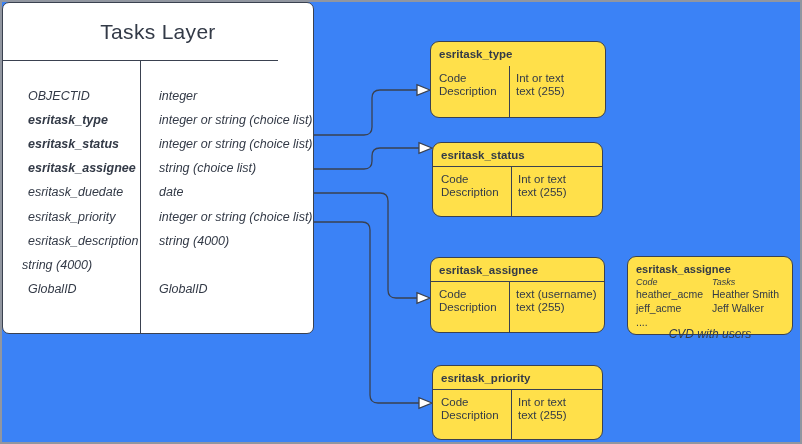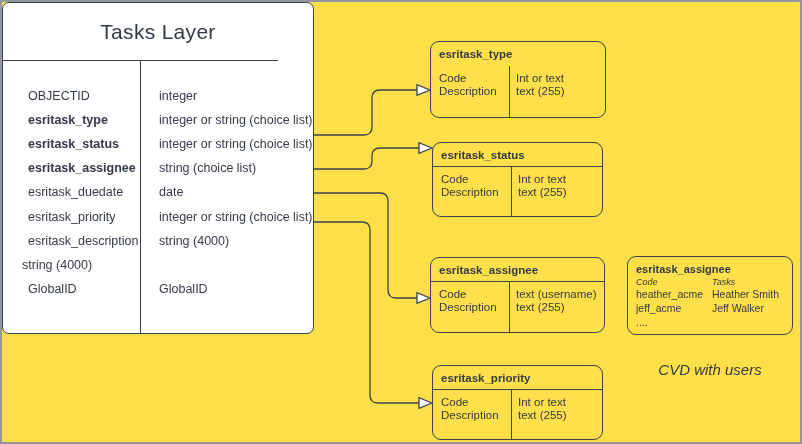--- a/index.html
+++ b/index.html
@@ -2,35 +2,35 @@
 <html><head>
 <meta charset="utf-8">
 <style>
   * { margin:0; padding:0; box-sizing:border-box; }
   html,body { background:#ffffff; }
   body {
     width:802px; height:444px;
     font-family:"Liberation Sans", sans-serif;
     color:#333a47;
   }
-  .canvas { position:relative; width:802px; height:444px; background:#fde047; overflow:hidden; }
+  .canvas { position:relative; width:802px; height:444px; background:#3b82f6; overflow:hidden; }
   .frame { position:absolute; inset:0; border:2px solid #9196a0; pointer-events:none; z-index:10; }
 
   
   .entity {
     position:absolute; left:2px; top:2px; width:312px; height:332px;
     background:#ffffff; border:1.4px solid #3a4150; border-radius:7px;
   }
   .entity-title {
     height:57px; display:flex; align-items:center; justify-content:center;
     font-size:21px; letter-spacing:.3px; color:#333a47;
   }
   .entity-sep { position:absolute; left:0; top:57px; width:275px; border-top:1.4px solid #3a4150; }
   .entity-divider { position:absolute; left:137px; top:58px; bottom:0; width:0; border-left:1.4px solid #3a4150; }
-  .entity-body { position:absolute; top:58px; left:0; right:0; bottom:0; padding-top:23px; }
+  .entity-body { position:absolute; top:58px; left:0; right:0; bottom:0; padding-top:23px;font-style:italic; }
   .erow { display:flex; height:24.1px; align-items:center; font-size:12.5px; }
   .erow .fname { width:137px; padding-left:25px; flex:0 0 137px; }
   .erow .ftype { padding-left:19px; }
   .erow.bold .fname { font-weight:bold; }
 
   
   svg.connectors { position:absolute; left:0; top:0; z-index:1; }
   svg.connectors path { fill:none; stroke:#3a4150; stroke-width:1.3; }
   svg.connectors polygon { fill:#ffffff; stroke:#3a4150; stroke-width:1.3; }
 
@@ -49,22 +49,22 @@
   
   .cvd {
     position:absolute; left:627px; top:256px; width:166px; height:79px; z-index:2;
     background:#ffe04a; border:1.4px solid #3a4150; border-radius:9px;
     padding:6px 8px 0; color:#333a47;
   }
   .cvd-title { font-weight:bold; font-size:11px; }
   .cvd-grid { display:grid; grid-template-columns:76px 1fr; margin-top:1px; font-size:10.5px; line-height:13.8px; }
   .cvd-grid .hdr { font-style:italic; font-size:9px; line-height:12px; }
   .cvd-caption {
-    position:absolute; left:627px; top:361px; width:166px; z-index:2;
-    text-align:center; font-style:italic; font-size:15px; color:#333a47;
+    position:absolute; left:627px; top:327px; width:166px; z-index:2;
+    text-align:center; font-style:italic; font-size:12px; color:#333a47;
   }
 </style>
 </head>
 <body>
 
 <div class="canvas">
 
   <div class="entity">
     <div class="entity-title">Tasks Layer</div>
     <div class="entity-sep"></div>

